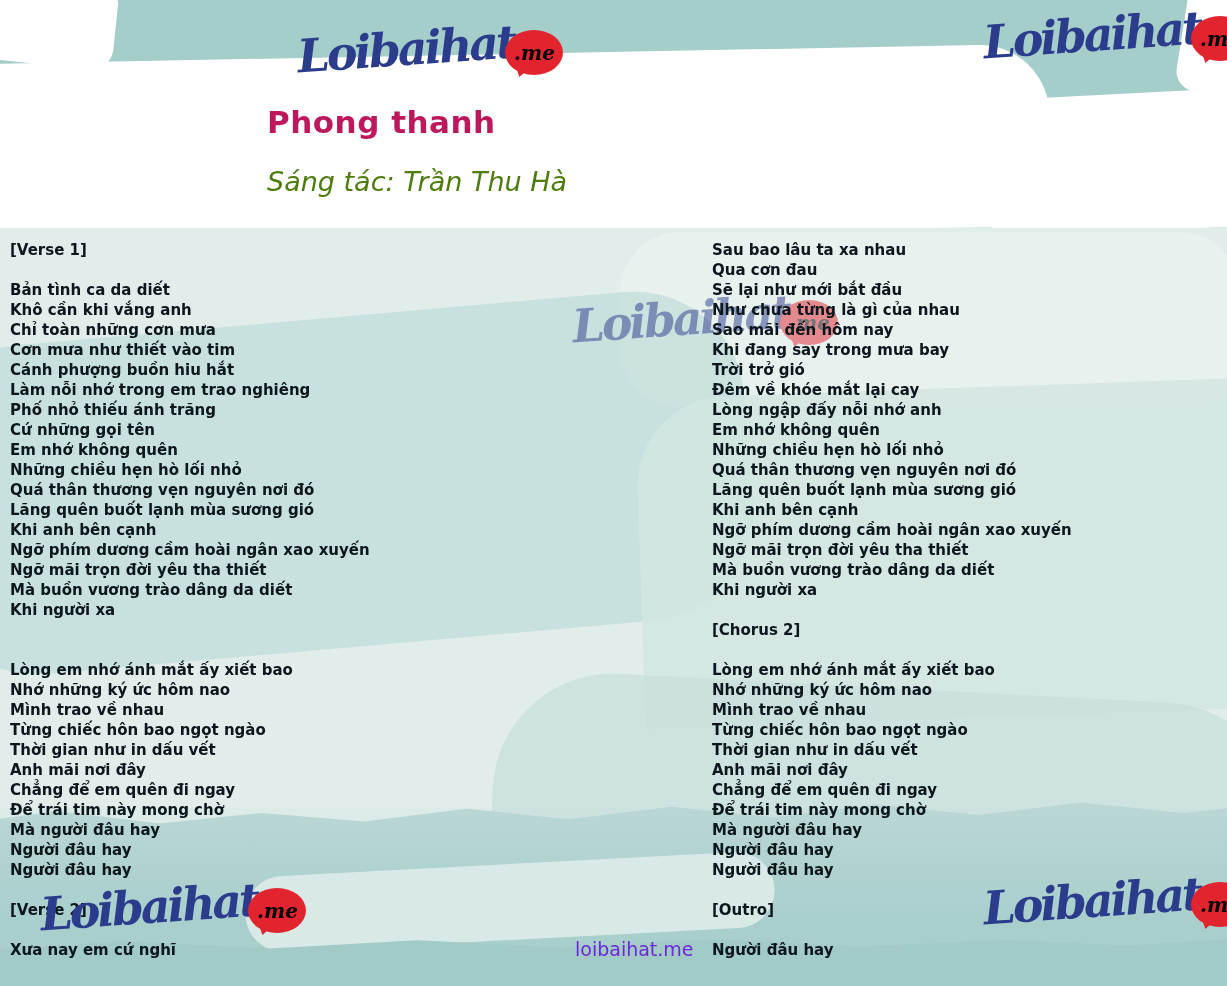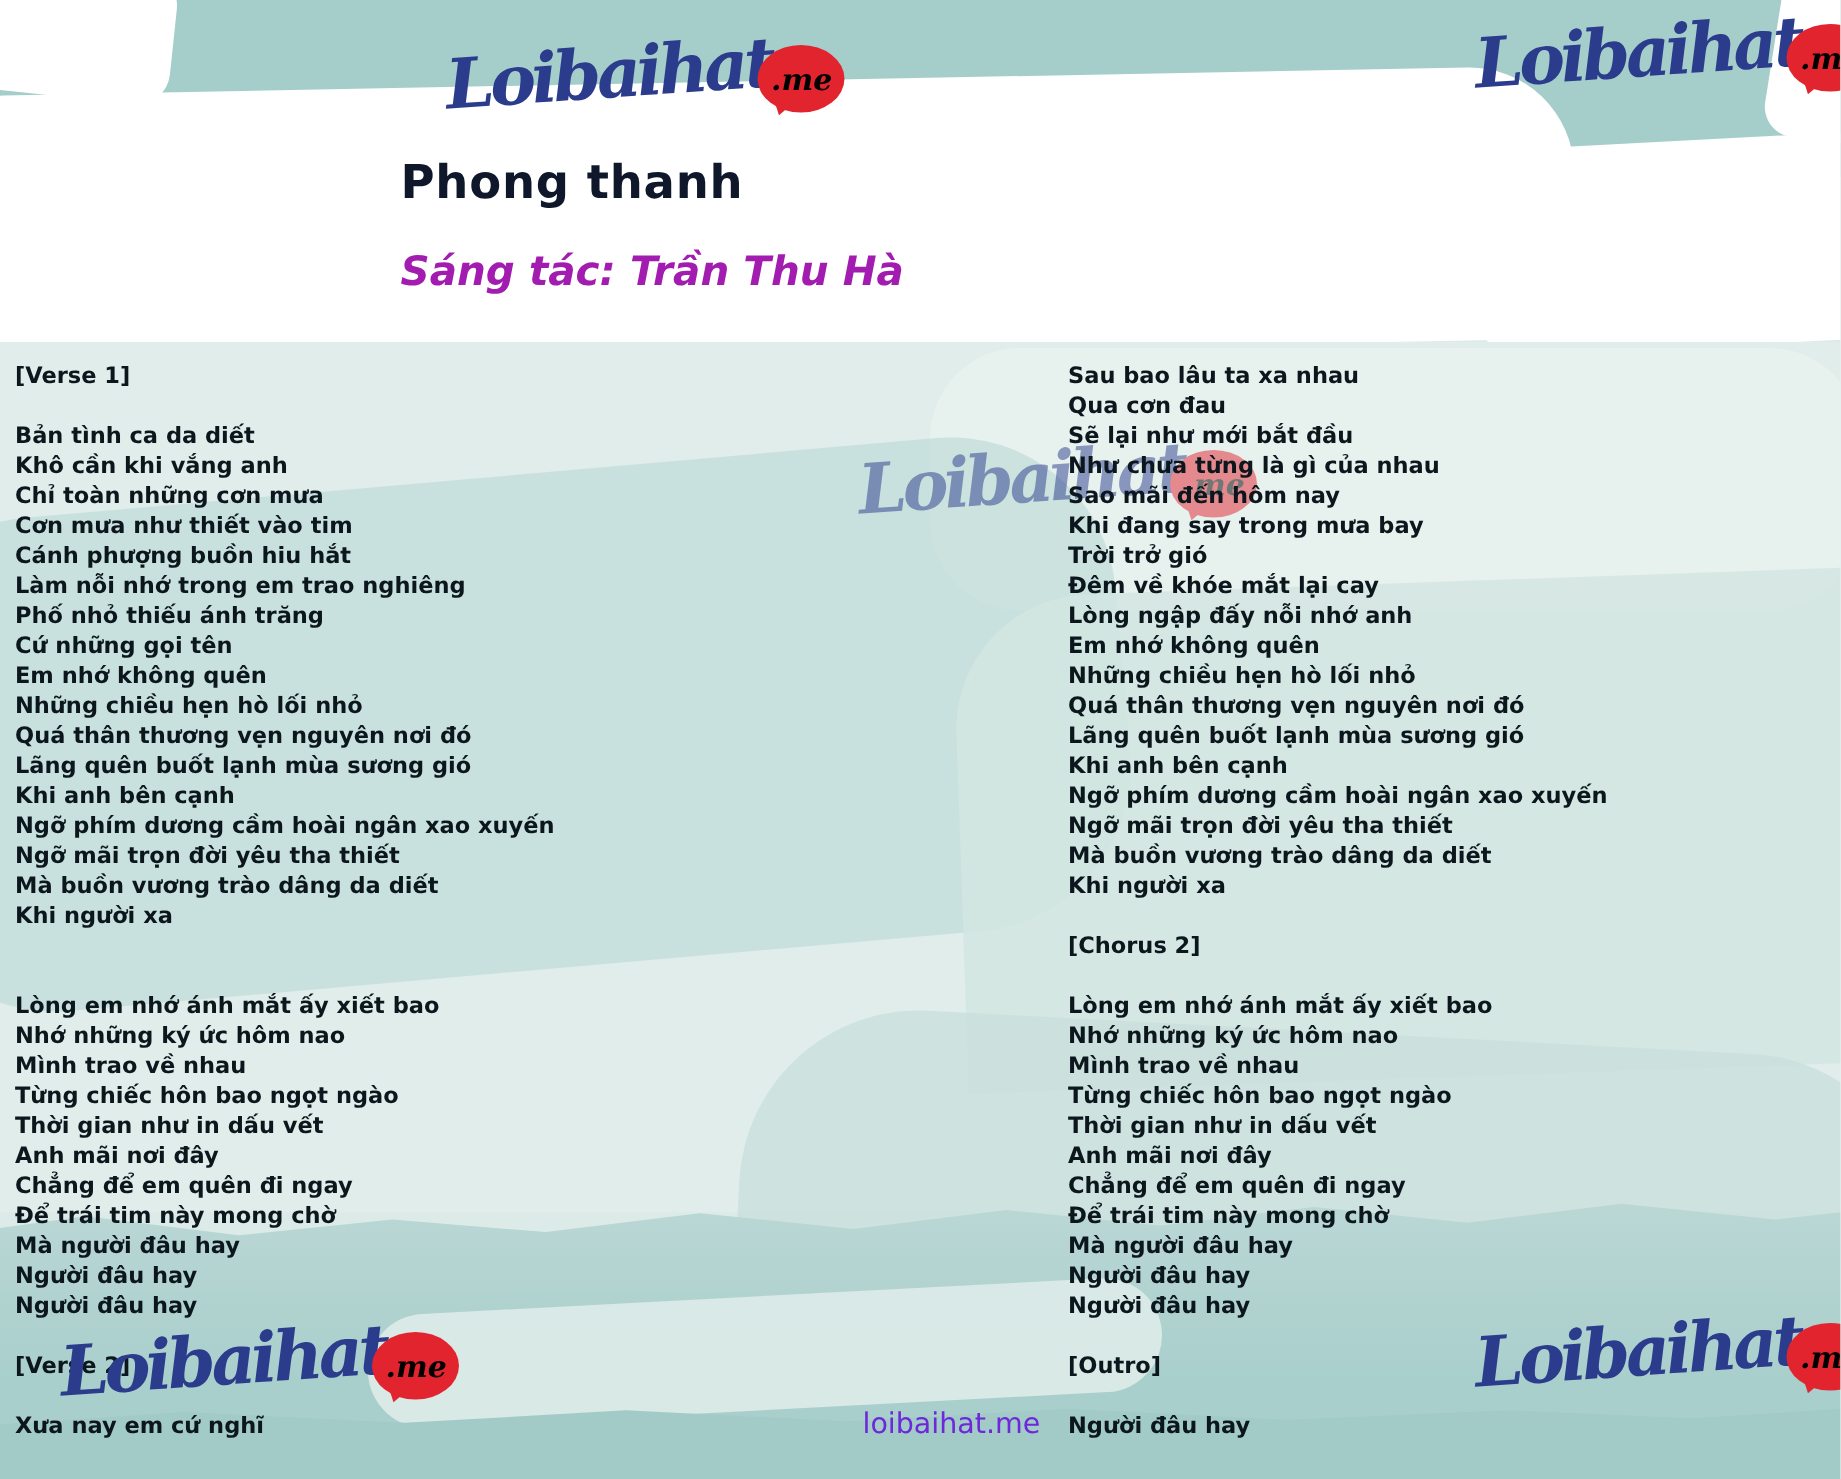--- a/index.html
+++ b/index.html
@@ -55,25 +55,25 @@
     transform:rotate(16deg);
   }
   .logo-top-center{left:297px;top:26px;}
   .logo-top-right{left:983px;top:12px;}
   .logo-watermark{left:572px;top:296px;opacity:.5;z-index:1;}
   .logo-bottom-left{left:40px;top:884px;}
   .logo-bottom-right{left:983px;top:878px;}
   
   .song-title{
     position:absolute;left:267px;top:104px;margin:0;z-index:2;
-    font-size:31px;font-weight:bold;color:#0f172a;letter-spacing:.5px;
+    font-size:31px;font-weight:bold;color:#be185d;letter-spacing:.5px;
   }
   .composer{
     position:absolute;left:267px;top:166px;margin:0;z-index:2;
-    font-size:27px;font-weight:bold;font-style:italic;color:#a21caf;
+    font-size:27px;font-weight:normal;font-style:italic;color:#4d7c0f;
   }
   
   .col{position:absolute;top:240px;z-index:2;}
   .col-left{left:10px;}
   .col-right{left:672px;margin-left:40px;}
   .lyric-row{
     height:20px;line-height:20px;font-size:15px;font-weight:bold;
     color:#0c161d;white-space:nowrap;
   }
   

